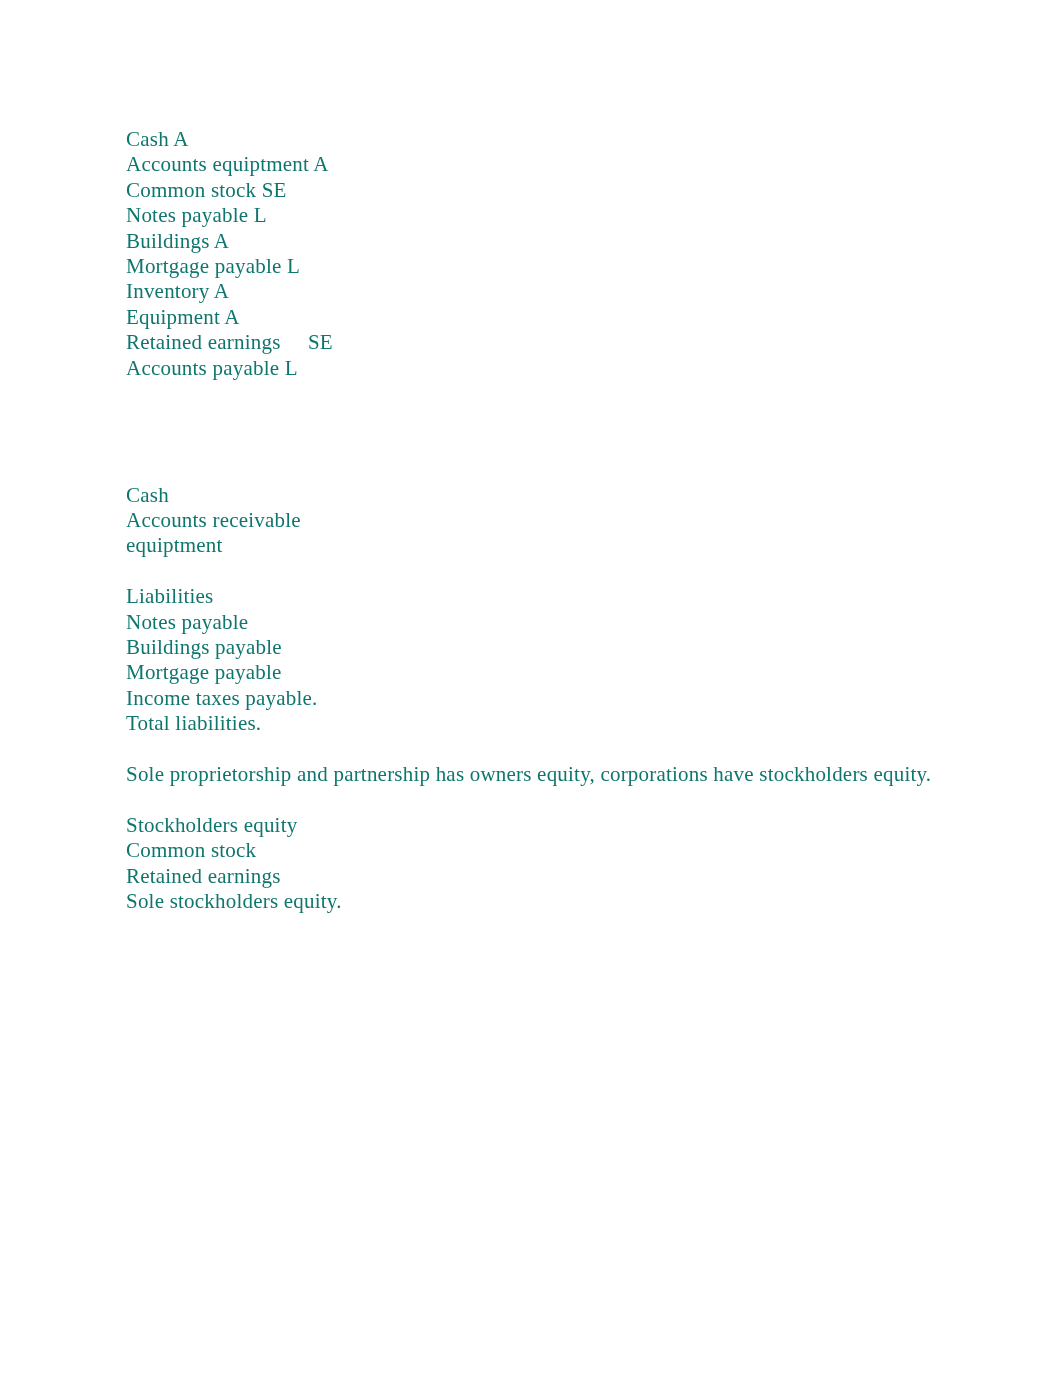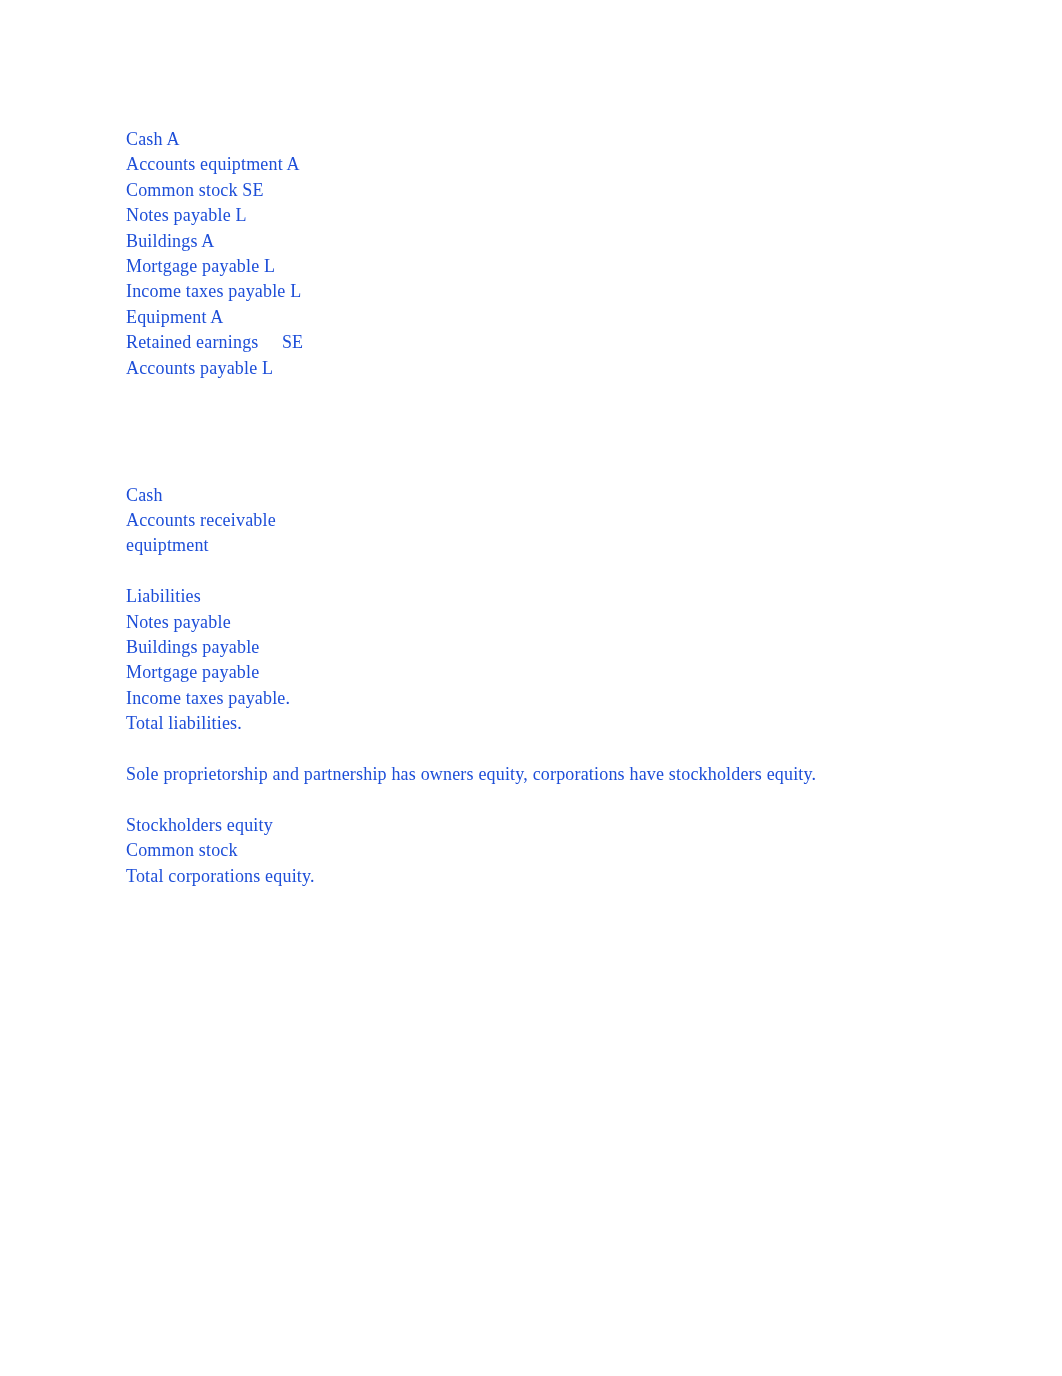--- a/index.html
+++ b/index.html
@@ -21,24 +21,24 @@
     position: absolute;
     left: 0;
     top: 0;
     width: 1062px;
     height: 1376px;
     background: #ffffff;
     box-sizing: border-box;
     padding: 127px 0 0 126px;
   }
   .doc-line {
-    font-size: 18px;
+    font-size: 21px;
     line-height: 25.4px;
     white-space: pre;
-    color: #1d4ed8;
+    color: #0f766e;
     letter-spacing: 0.01em;
   }
   .block {
     margin: 0;
     padding: 0;
   }
   .gap-1 { height: 25.4px; }
   .gap-4 { height: 101.6px; }
 </style>
 </head>
@@ -46,21 +46,21 @@
 
 <div class="page">
 
   <div class="block">
     <div class="doc-line">Cash A</div>
     <div class="doc-line">Accounts equiptment A</div>
     <div class="doc-line">Common stock SE</div>
     <div class="doc-line">Notes payable L</div>
     <div class="doc-line">Buildings A</div>
     <div class="doc-line">Mortgage payable L</div>
-    <div class="doc-line">Income taxes payable L</div>
+    <div class="doc-line">Inventory A</div>
     <div class="doc-line">Equipment A</div>
     <div class="doc-line">Retained earnings     SE</div>
     <div class="doc-line">Accounts payable L</div>
   </div>
 
   <div class="gap-4"></div>
 
   <div class="block">
     <div class="doc-line">Cash</div>
     <div class="doc-line">Accounts receivable</div>
@@ -82,16 +82,17 @@
 
   <div class="block">
     <div class="doc-line">Sole proprietorship and partnership has owners equity, corporations have stockholders equity.</div>
   </div>
 
   <div class="gap-1"></div>
 
   <div class="block">
     <div class="doc-line">Stockholders equity</div>
     <div class="doc-line">Common stock</div>
-    <div class="doc-line">Total corporations equity.</div>
+    <div class="doc-line">Retained earnings</div>
+    <div class="doc-line">Sole stockholders equity.</div>
   </div>
 
 </div>
 
 </body></html>

